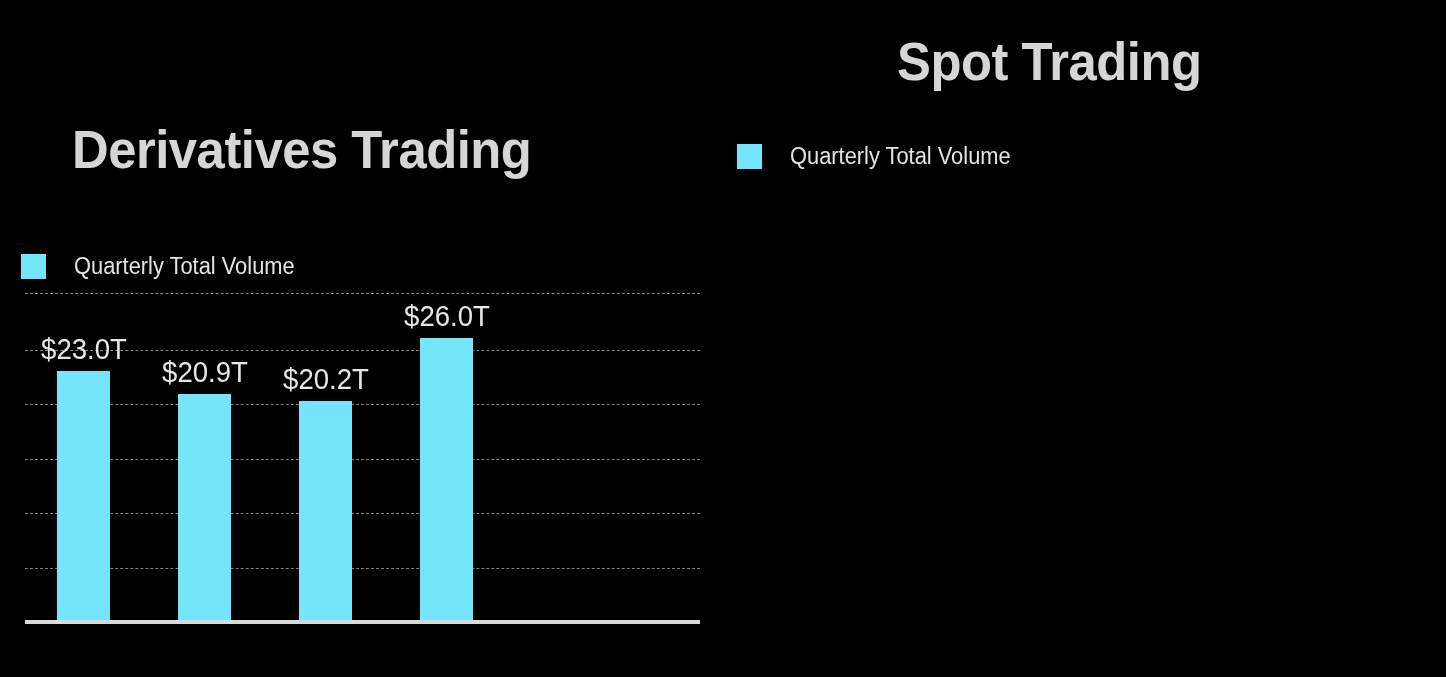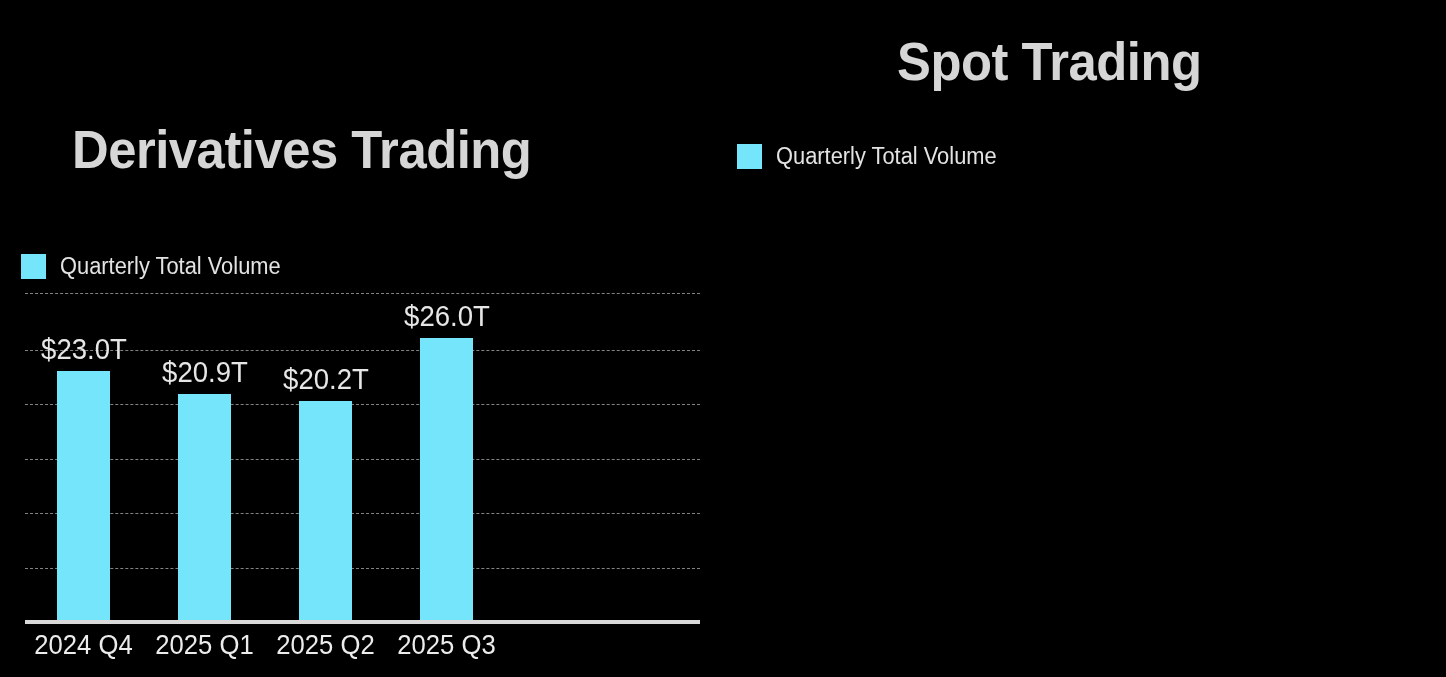--- a/index.html
+++ b/index.html
@@ -34,21 +34,21 @@
     transform: scaleX(0.94);
     transform-origin: left top;
   }
   #panel-derivatives .chart-title { left: 72px; top: 122px; }
   #panel-spot .chart-title        { left: 190px; top: 34px; }
 
   .legend {
     position: absolute;
     display: flex;
     align-items: center;
-    gap: 14px;
+    gap: 28px;
   }
   #panel-derivatives .legend { left: 21px; top: 253px; }
   #panel-spot .legend        { left: 30px; top: 143px; }
 
   .legend-swatch {
     width: 25px;
     height: 25px;
     background: #74e5fb;
     flex: 0 0 auto;
   }
@@ -168,26 +168,20 @@
       </div>
       <div class="bar-group" style="left:395px; width:53px;">
         <div class="bar" style="height:282px;"></div>
         <div class="bar-value" style="bottom:289px;">$26.0T</div>
       </div>
     </div>
 
     <div class="axis-line"></div>
   </div>
 
-  <div class="xlabels" id="xlabels-derivatives">
-    <div class="xlabel" style="left:0px;   width:117px;">2024 Q4</div>
-    <div class="xlabel" style="left:121px; width:117px;">2025 Q1</div>
-    <div class="xlabel" style="left:242px; width:117px;">2025 Q2</div>
-    <div class="xlabel" style="left:363px; width:117px;">2025 Q3</div>
-  </div>
 </div>
 
 <div class="panel" id="panel-spot">
 
   <div class="chart-title">Spot Trading</div>
 
   <div class="legend">
     <div class="legend-swatch"></div>
     <div class="legend-label">Quarterly Total Volume</div>
   </div>

